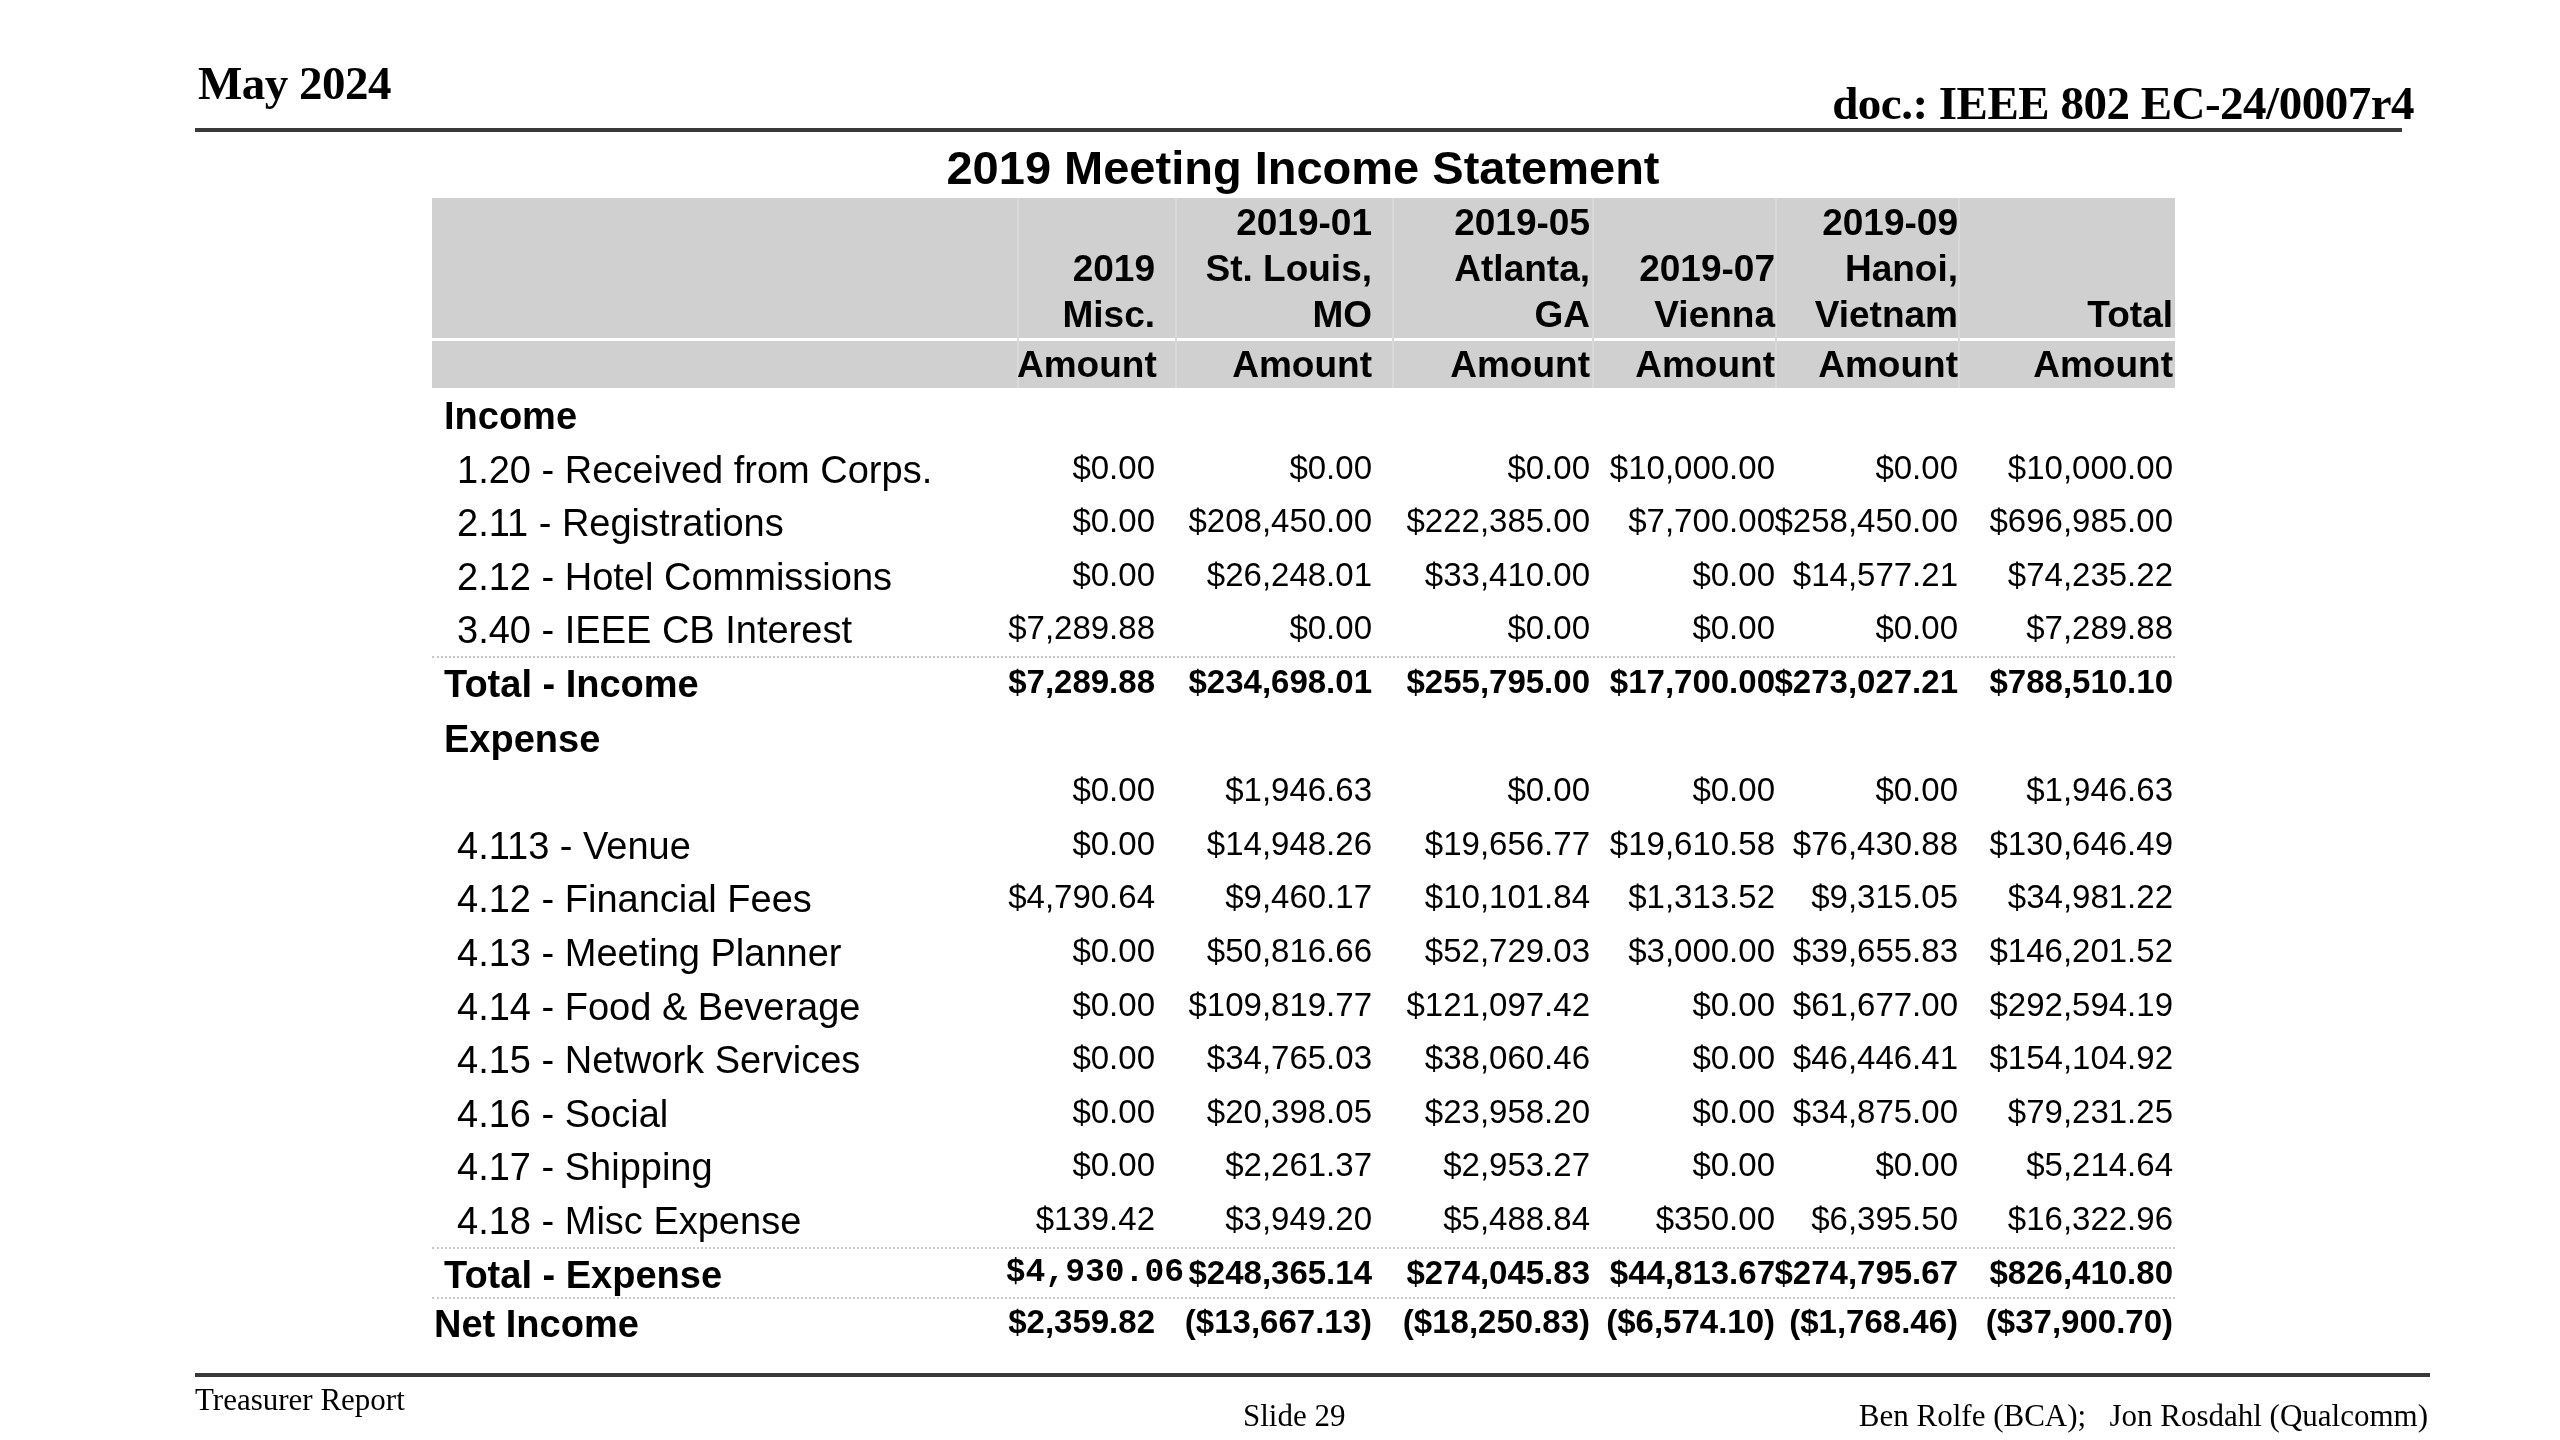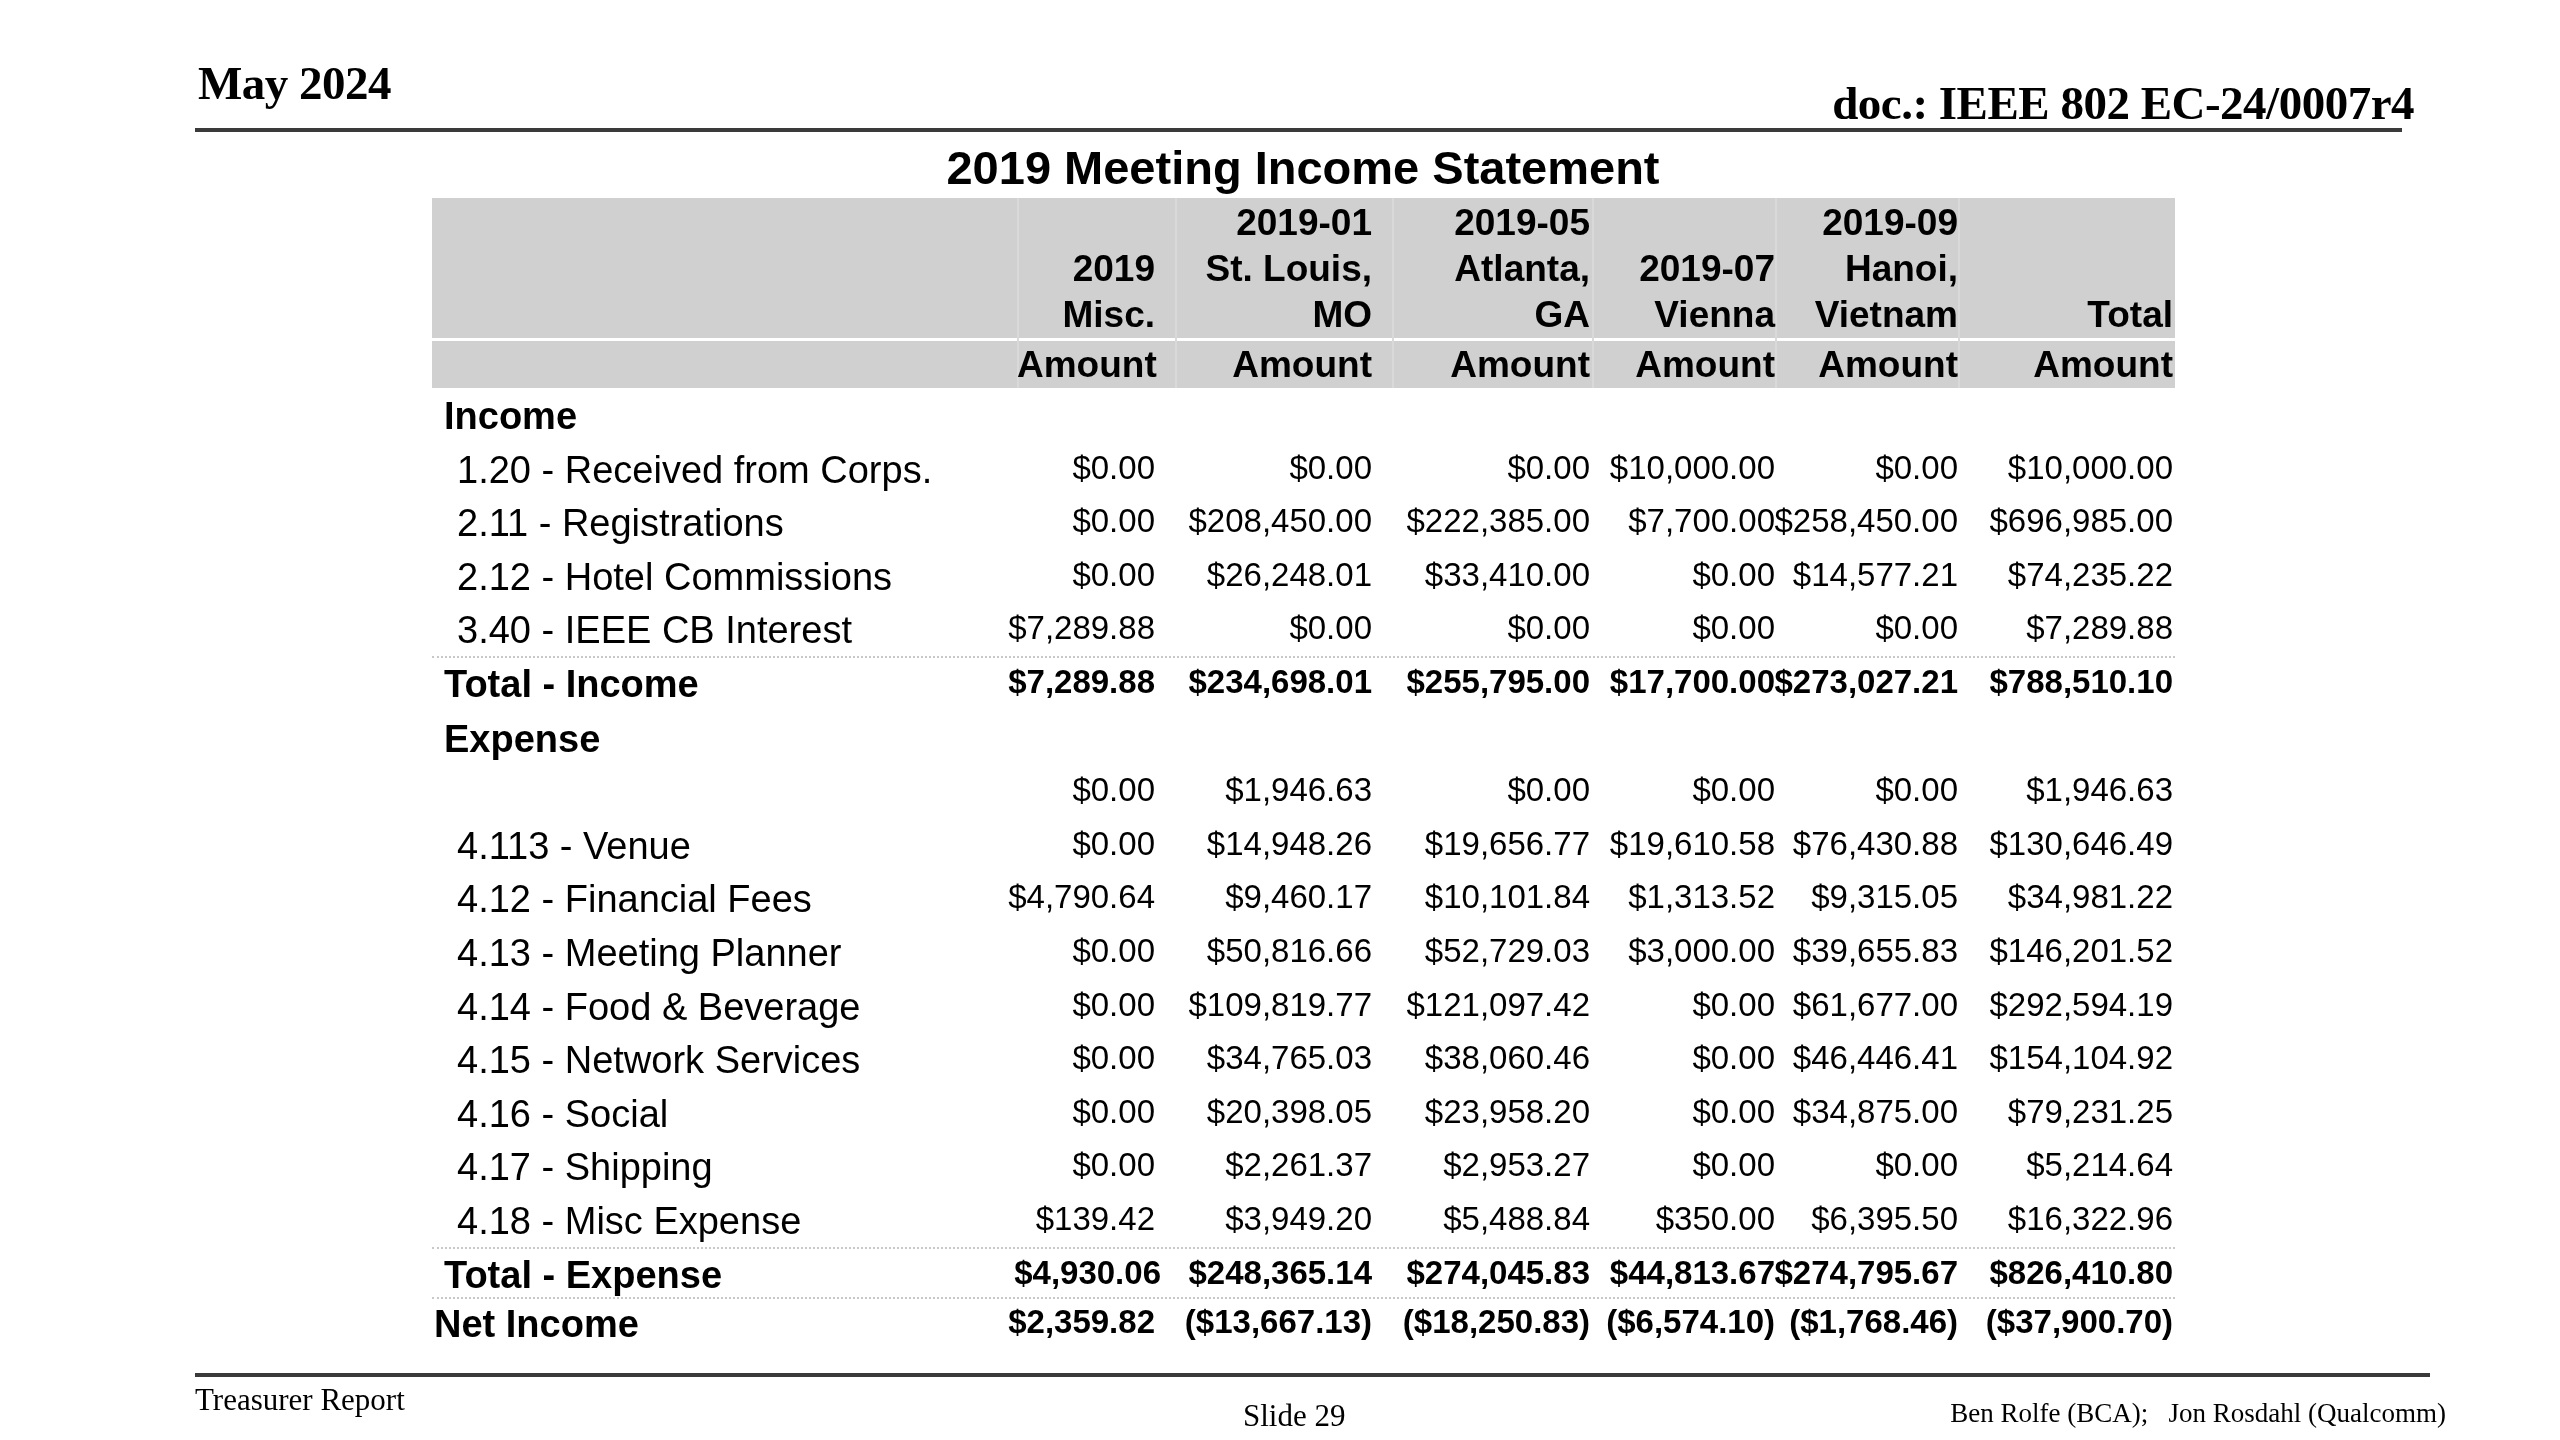--- a/index.html
+++ b/index.html
@@ -29,21 +29,21 @@
   .row .label.bold { font-weight:bold; }
   .row .cell { position:absolute; top:0; text-align:right; font-size:33px; line-height:48px; white-space:nowrap; }
   .row.total .cell { font-weight:bold; }
   .row.net .label { left:2px; font-weight:bold; }
   .row.net .cell { font-weight:bold; }
   .dotted { position:absolute; left:0; width:1743px; height:0; border-top:2px dotted #c8c8c8; }
 
   .foot-rule { position:absolute; left:195px; width:2235px; top:1373px; height:4px; background:#3a3a3a; }
   .foot-left { position:absolute; left:195px; top:1382px; font-size:31px; }
   .foot-center { position:absolute; left:1243px; top:1398px; font-size:31px; }
-  .foot-right { position:absolute; right:114px; top:1398px; font-size:27px; white-space:pre; }
+  .foot-right { position:absolute; right:132px; top:1398px; font-size:31px; white-space:pre; }
 </style>
 </head>
 <body>
 
 <div class="hdr-date serif">May 2024</div>
 <div class="hdr-doc serif">doc.: IEEE 802 EC-24/0007r4</div>
 <div class="top-rule"></div>
 
 <div class="title sans">2019 Meeting Income Statement</div>
 
@@ -221,21 +221,21 @@
       <div class="cell" style="left: 523px; width: 200px;">$139.42</div>
       <div class="cell" style="left: 740px; width: 200px;">$3,949.20</div>
       <div class="cell" style="left: 958px; width: 200px;">$5,488.84</div>
       <div class="cell" style="left: 1143px; width: 200px;">$350.00</div>
       <div class="cell" style="left: 1326px; width: 200px;">$6,395.50</div>
       <div class="cell" style="left: 1541px; width: 200px;">$16,322.96</div>
     </div>
     <div class="dotted" style="top: 1048.6px;"></div>
     <div class="row total" style="top: 1050.6px;">
       <div class="label bold">Total - Expense</div>
-      <div class="cell" style="left: 529px; width: 200px;">$4,930.06</div>
+      <div class="cell" style="left: 552px; width: 200px; font-family: Liberation Mono, monospace;">$4,930.06</div>
       <div class="cell" style="left: 740px; width: 200px;">$248,365.14</div>
       <div class="cell" style="left: 958px; width: 200px;">$274,045.83</div>
       <div class="cell" style="left: 1143px; width: 200px;">$44,813.67</div>
       <div class="cell" style="left: 1326px; width: 200px;">$274,795.67</div>
       <div class="cell" style="left: 1541px; width: 200px;">$826,410.80</div>
     </div>
     <div class="dotted" style="top: 1099.2px;"></div>
     <div class="row net" style="top: 1100.2px;">
       <div class="label bold">Net Income</div>
       <div class="cell" style="left: 523px; width: 200px;">$2,359.82</div>

